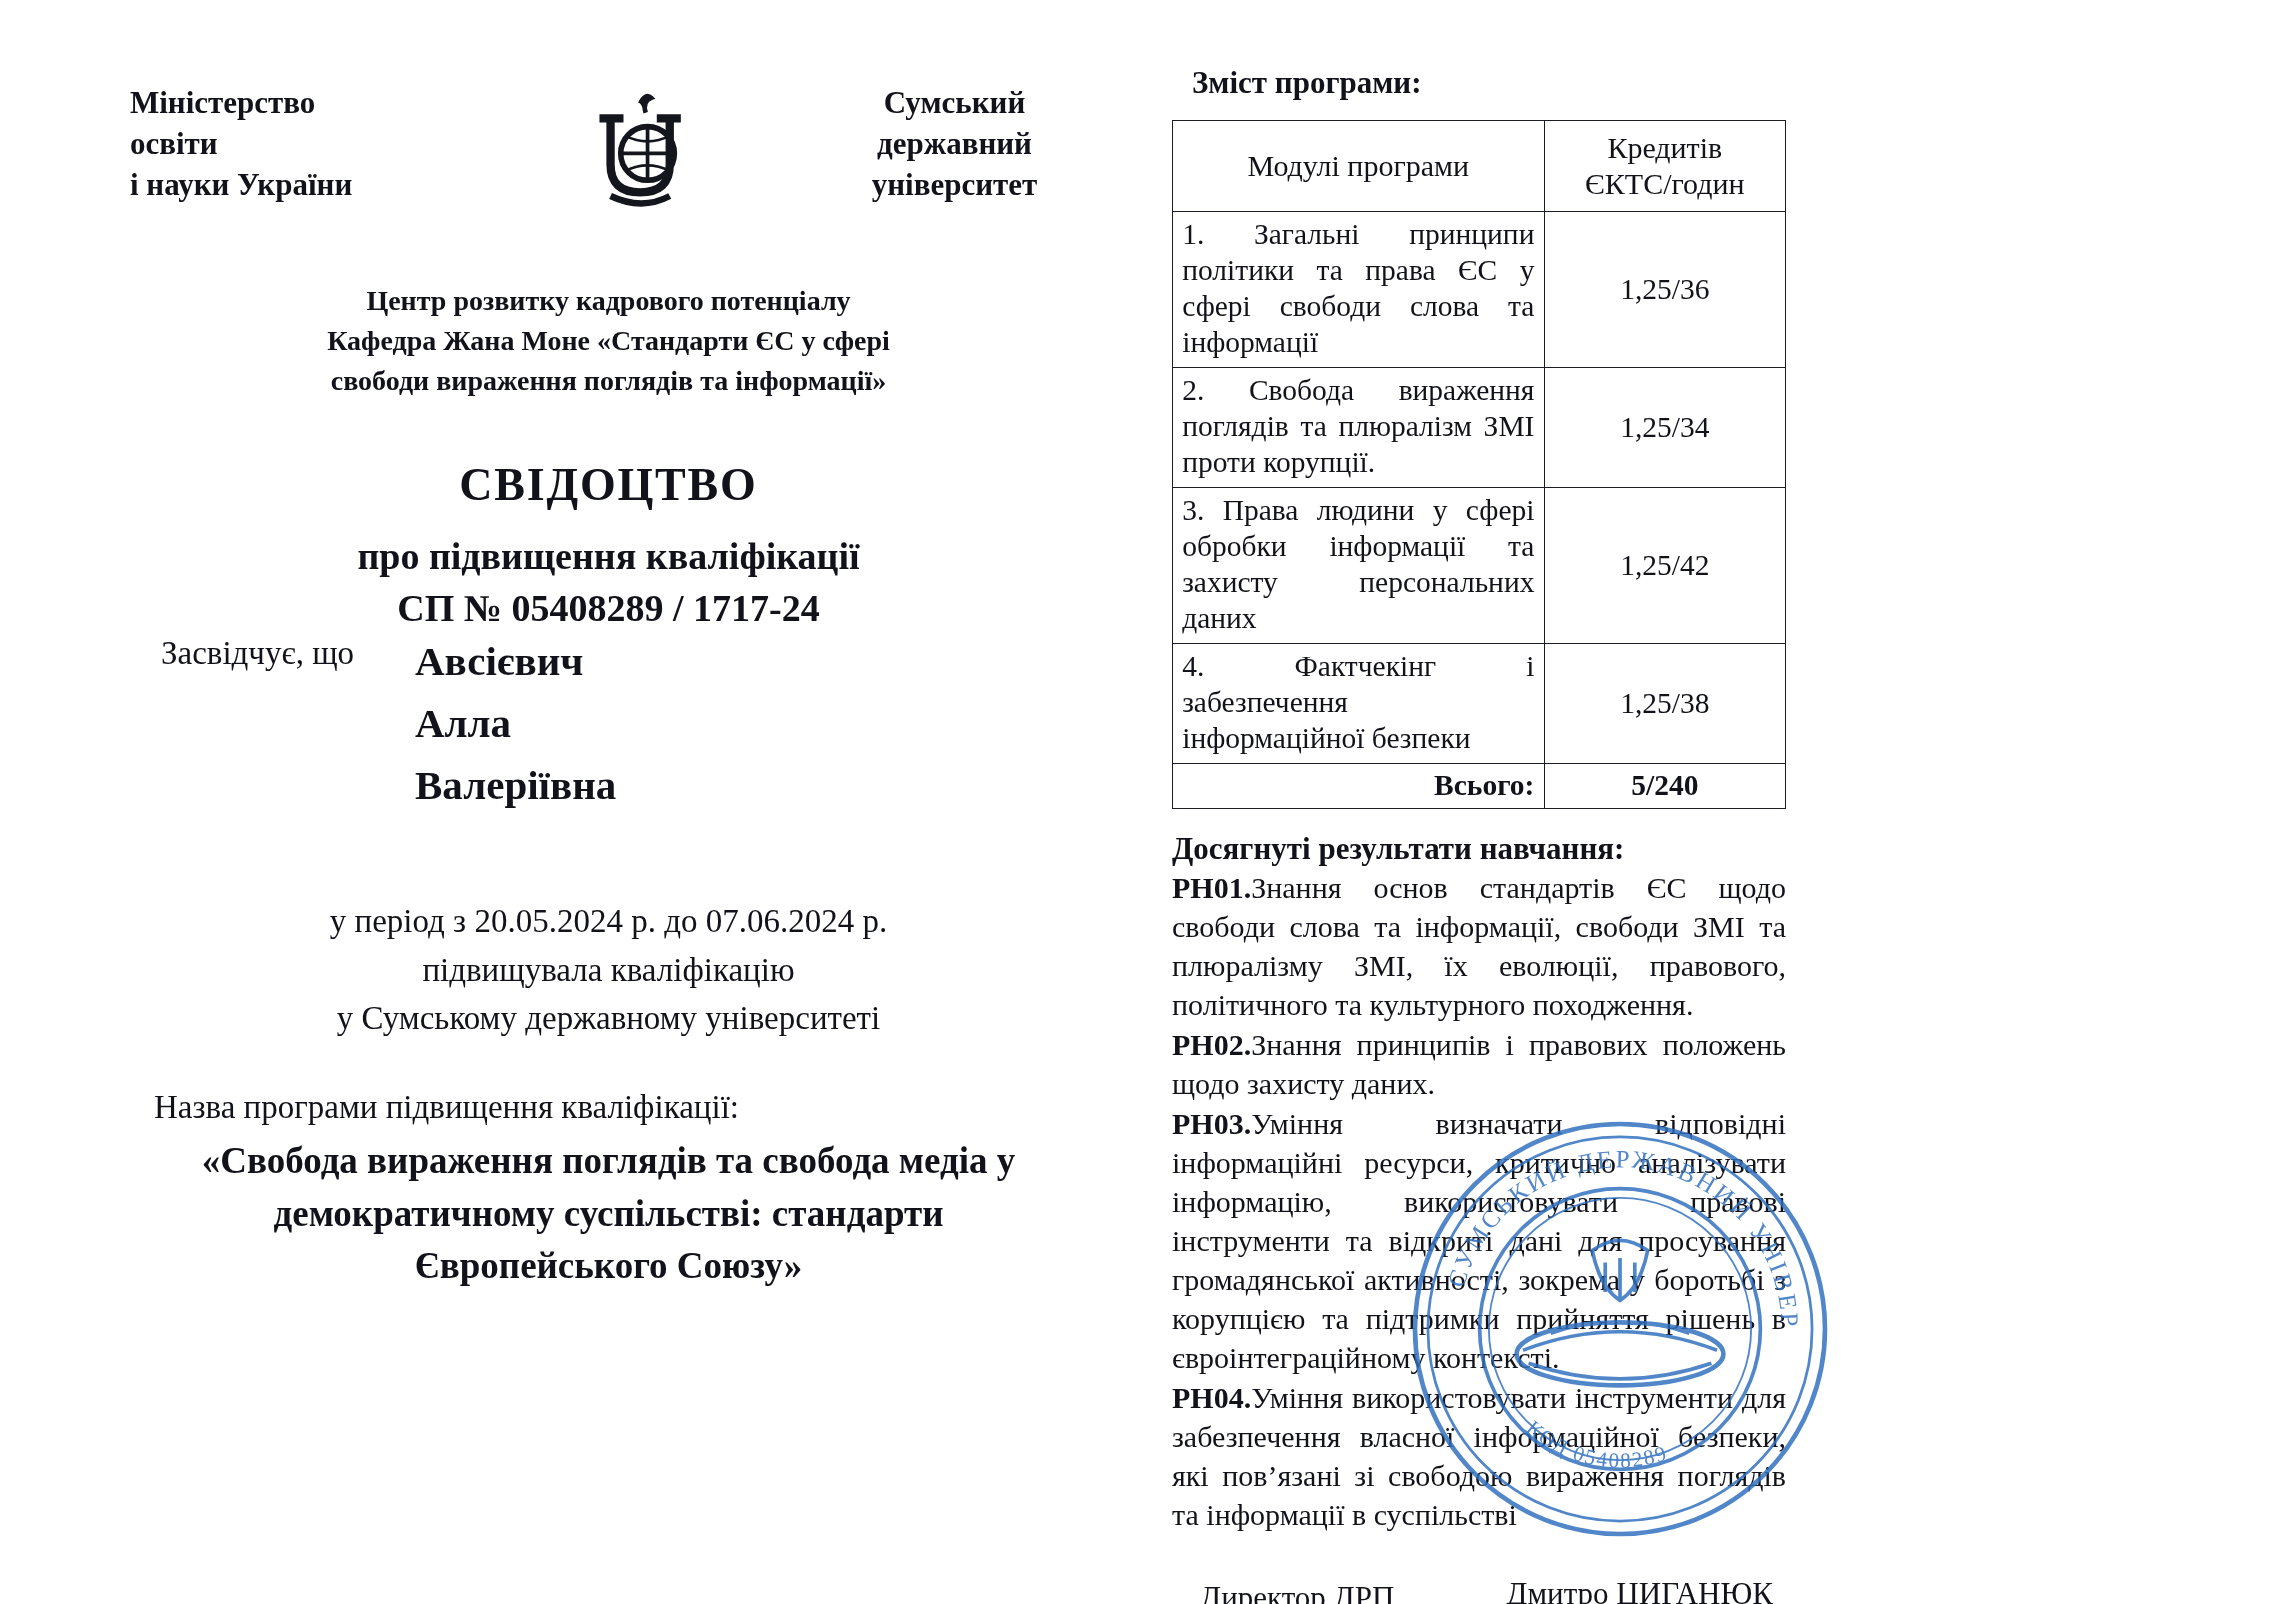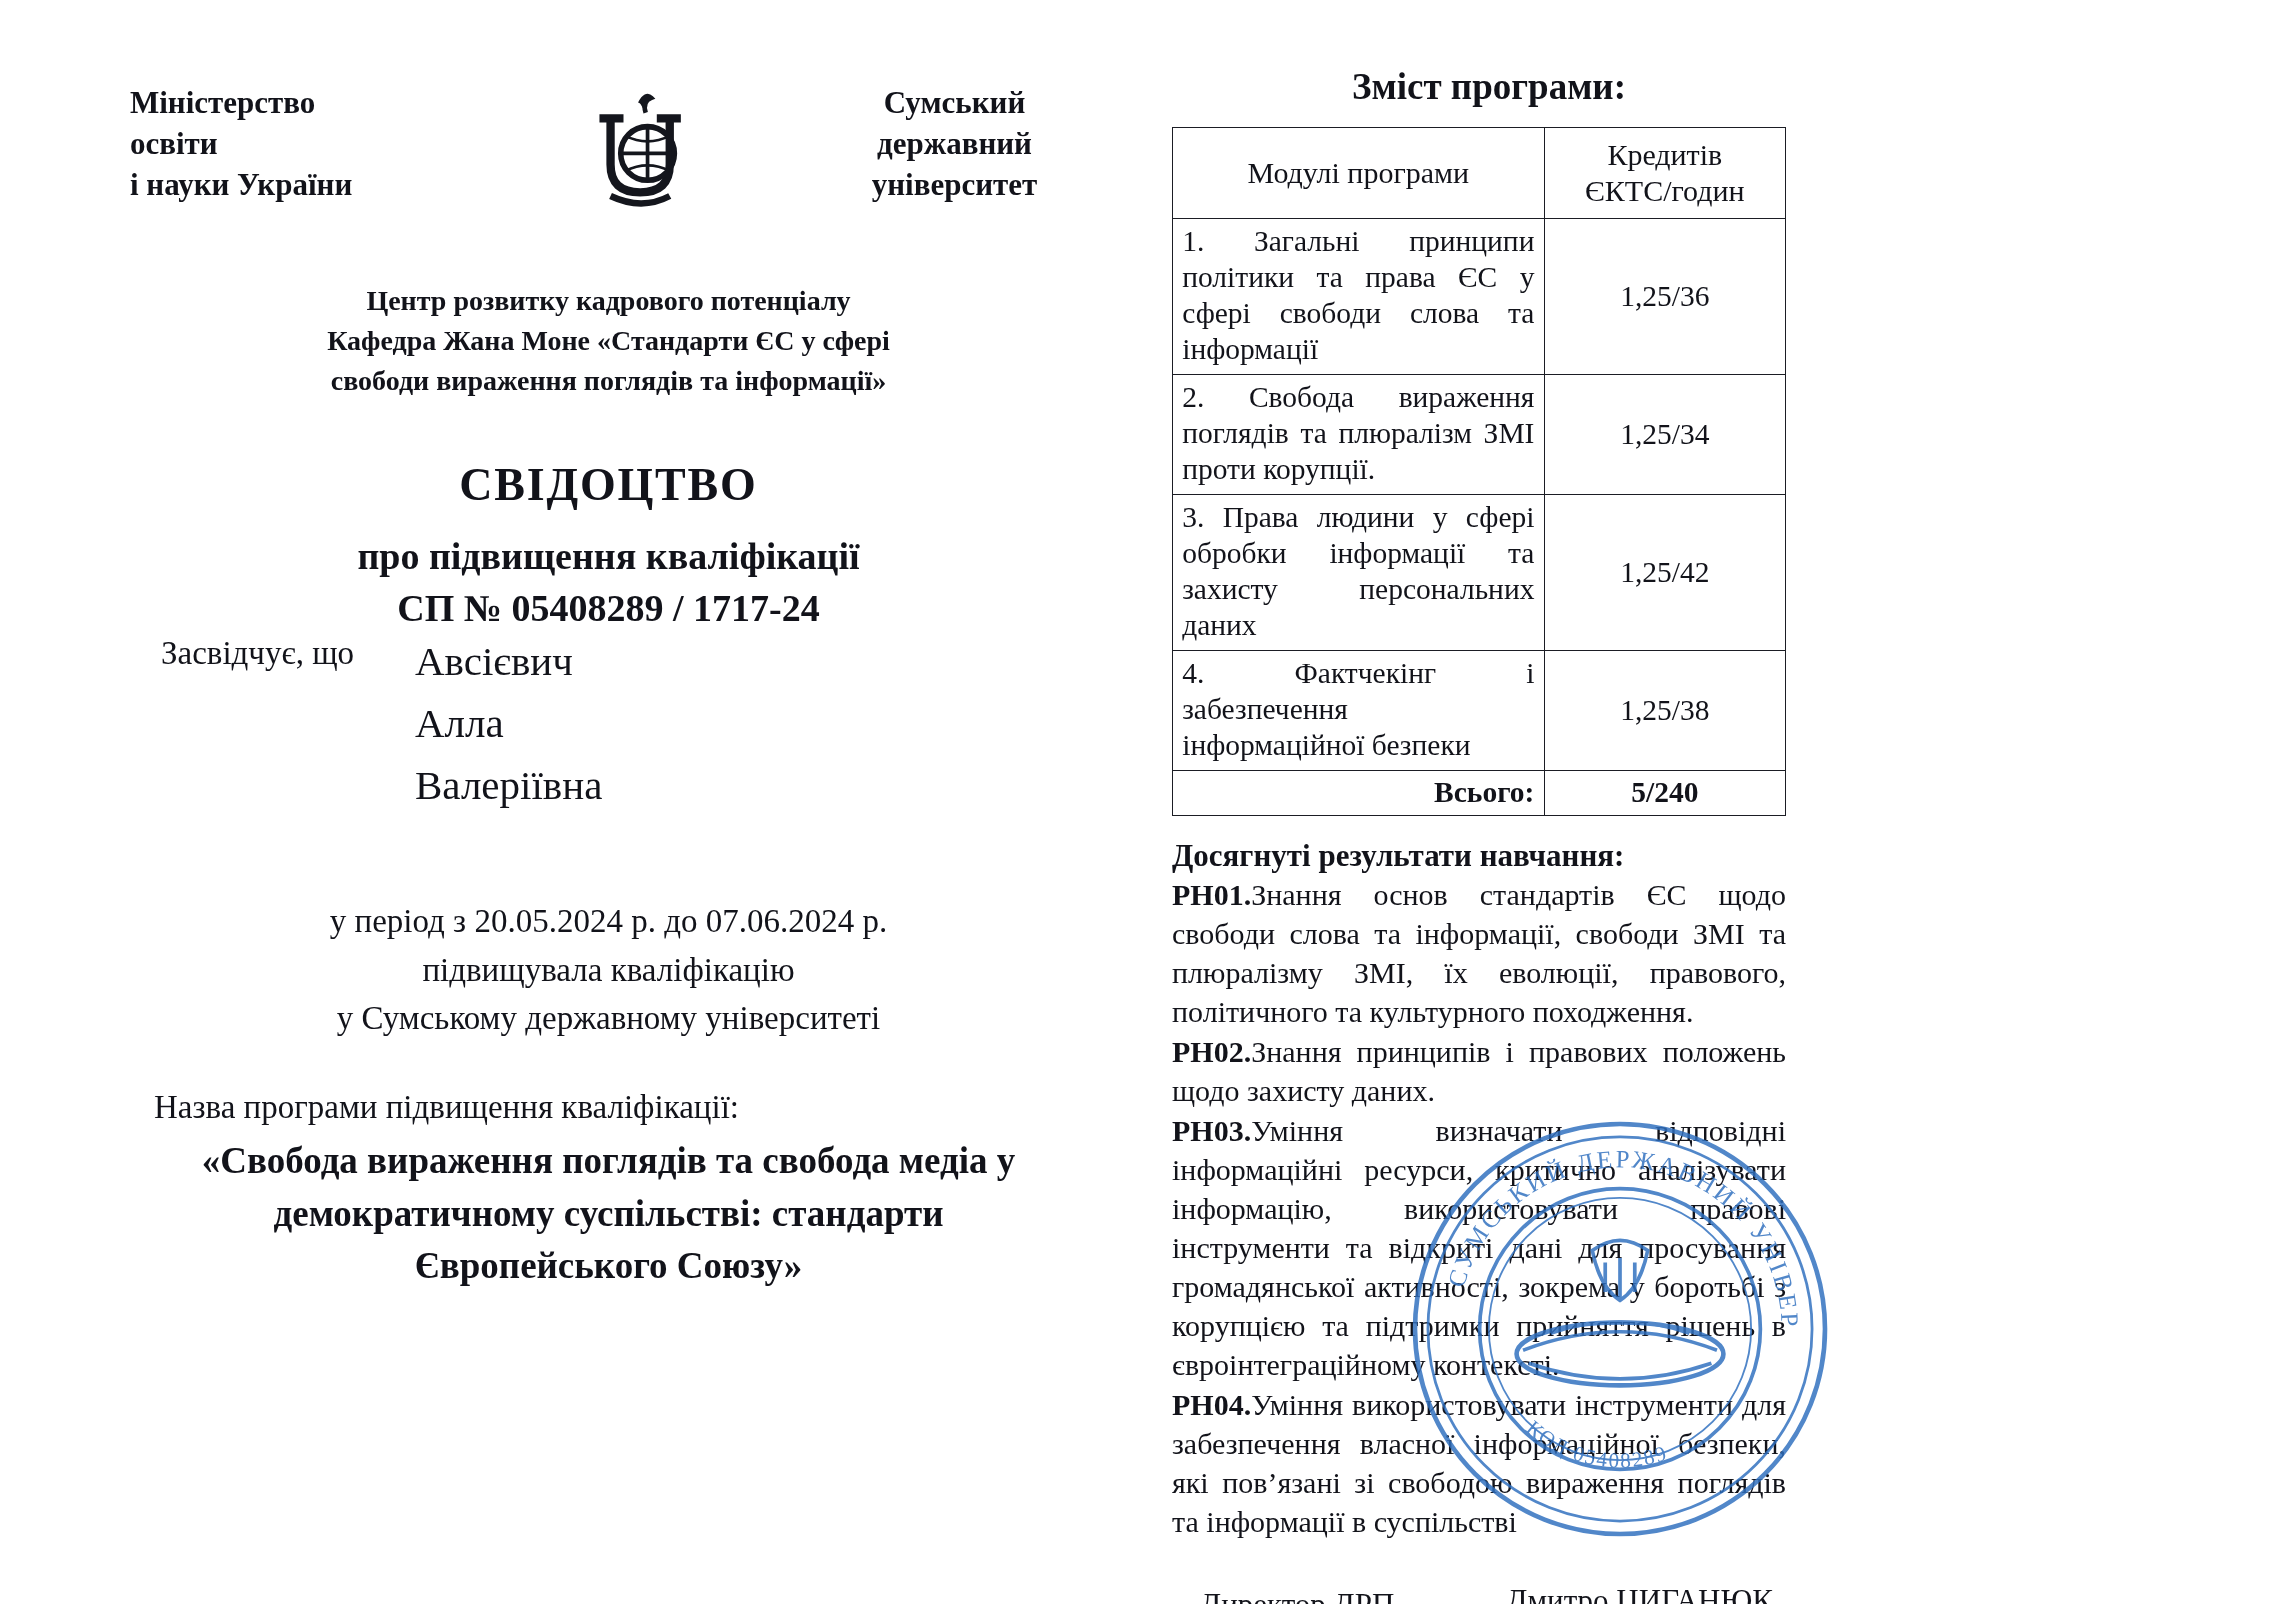--- a/index.html
+++ b/index.html
@@ -104,21 +104,21 @@
     align-items: flex-start;
   }
   .cert-label {
     font-size: 33px;
     width: 305px;
     padding-left: 51px;
     box-sizing: border-box;
     padding-top: 5.5px;
   }
   .cert-name {
-    font-weight: normal;
+    font-weight: bold;
     font-size: 41px;
     line-height: 1.52;
   }
 
   .period {
     text-align: center;
     font-size: 33px;
     line-height: 1.47;
     margin-top: 81px;
   }
@@ -132,24 +132,23 @@
     text-align: center;
     font-weight: bold;
     font-size: 37px;
     line-height: 1.42;
     margin-top: 9.2px;
   }
 
   
   .r-title {
     font-weight: bold;
-    font-size: 37px;
+    font-size: 31px;
     margin-bottom: 18.5px;
     padding-left: 20px;
-    text-align: center;
   }
 
   table.modules {
     border-collapse: collapse;
     width: 100%;
     font-size: 29.5px;
   }
   table.modules th, table.modules td {
     border: 1.8px solid #1b1d24;
     padding: 5.5px 9.2px;

